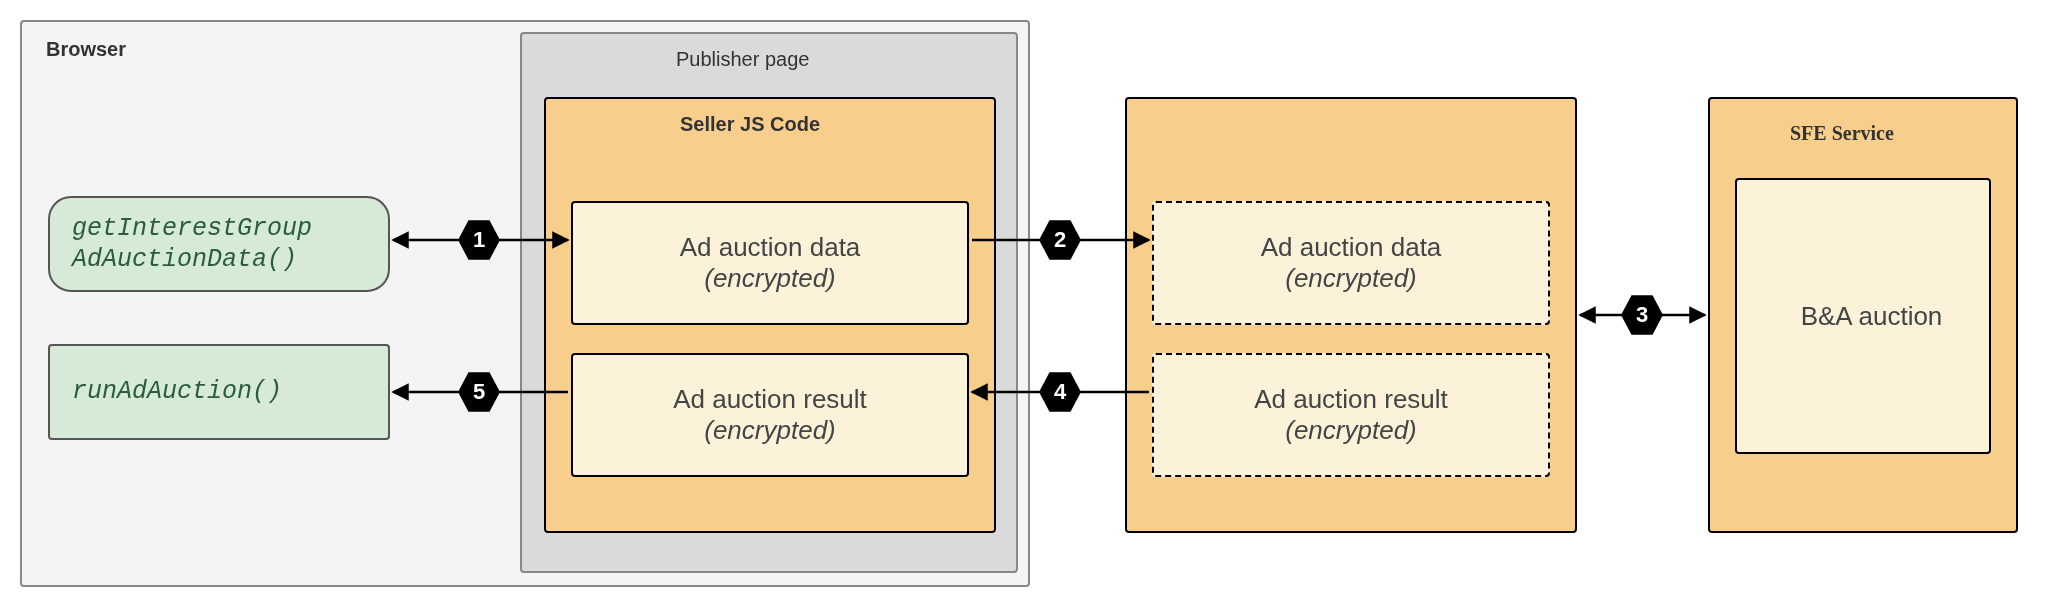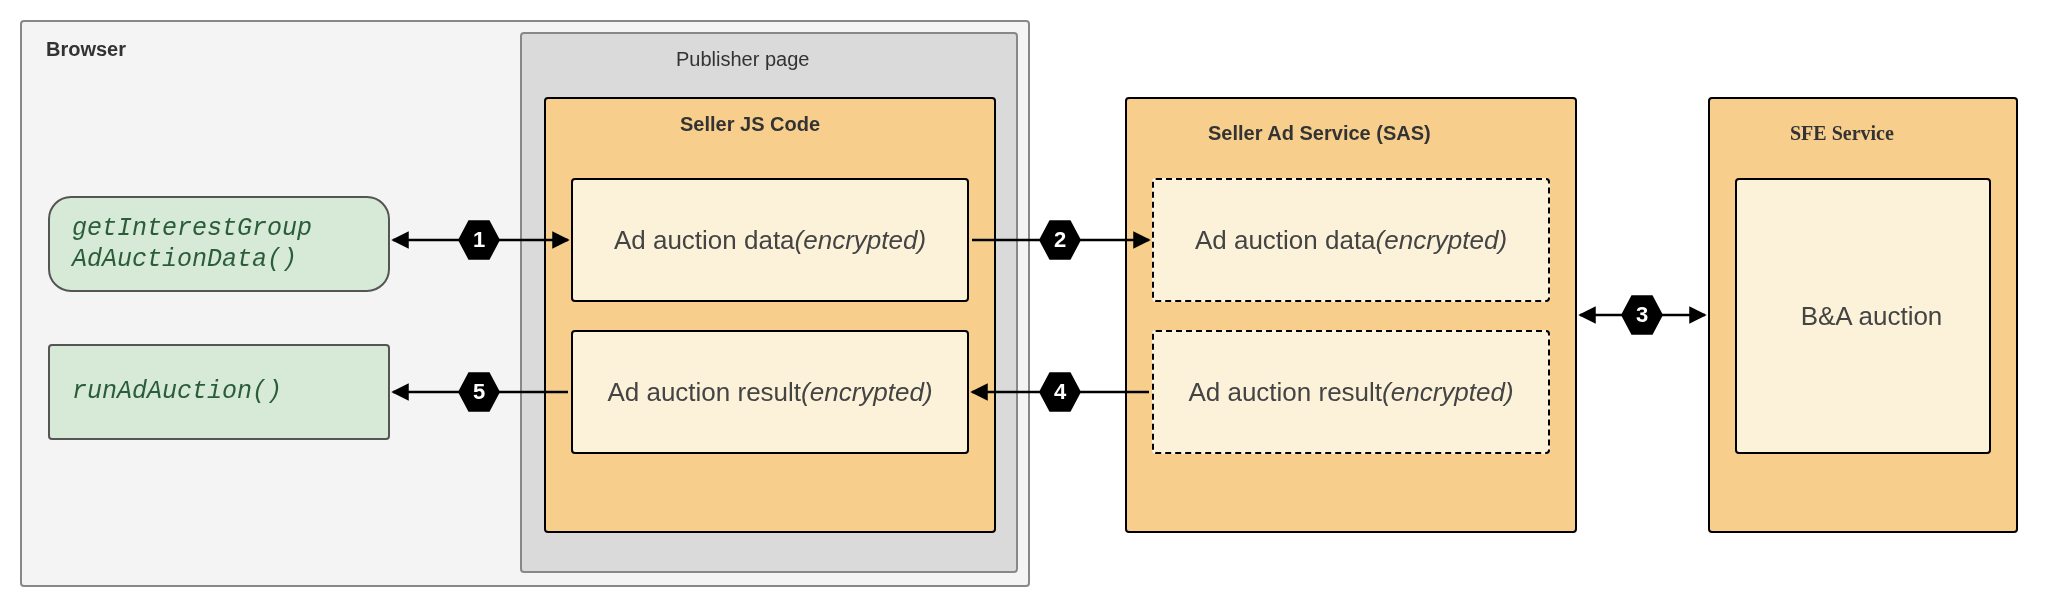--- a/index.html
+++ b/index.html
@@ -71,25 +71,26 @@
     color: #2b5d3a;
     line-height: 1.25;
   }
   .inner-box {
     position: absolute;
     width: 398px; height: 124px;
     background: #fbf2d9;
     border: 2.5px solid #000;
     border-radius: 4px;
     display: flex;
-    flex-direction: row;
+    flex-direction: column;
     align-items: center;
     justify-content: center;
     font-size: 26px;
     color: #444;
+    margin-top: 23px;
   }
   .inner-box.dashed { border-style: dashed; }
   .inner-box .sub { font-style: italic; }
   .ba-box {
     left: 1715px; top: 158px;
     width: 256px; height: 276px;
     background: #fbf2d9;
     border: 2.5px solid #000;
     border-radius: 4px;
     display: flex;
@@ -136,21 +137,20 @@
   <div class="inner-box" style="left:551px; top:158px;">
     <div>Ad auction data</div>
     <div class="sub">(encrypted)</div>
   </div>
   <div class="inner-box" style="left:551px; top:310px;">
     <div>Ad auction result</div>
     <div class="sub">(encrypted)</div>
   </div>
 
   <div class="box sas-box"></div>
-  <div class="box-label bold" style="left:1188px; top:102px;">Seller Ad Service (SAS)</div>
 
   <div class="inner-box dashed" style="left:1132px; top:158px;">
     <div>Ad auction data</div>
     <div class="sub">(encrypted)</div>
   </div>
   <div class="inner-box dashed" style="left:1132px; top:310px;">
     <div>Ad auction result</div>
     <div class="sub">(encrypted)</div>
   </div>
 

